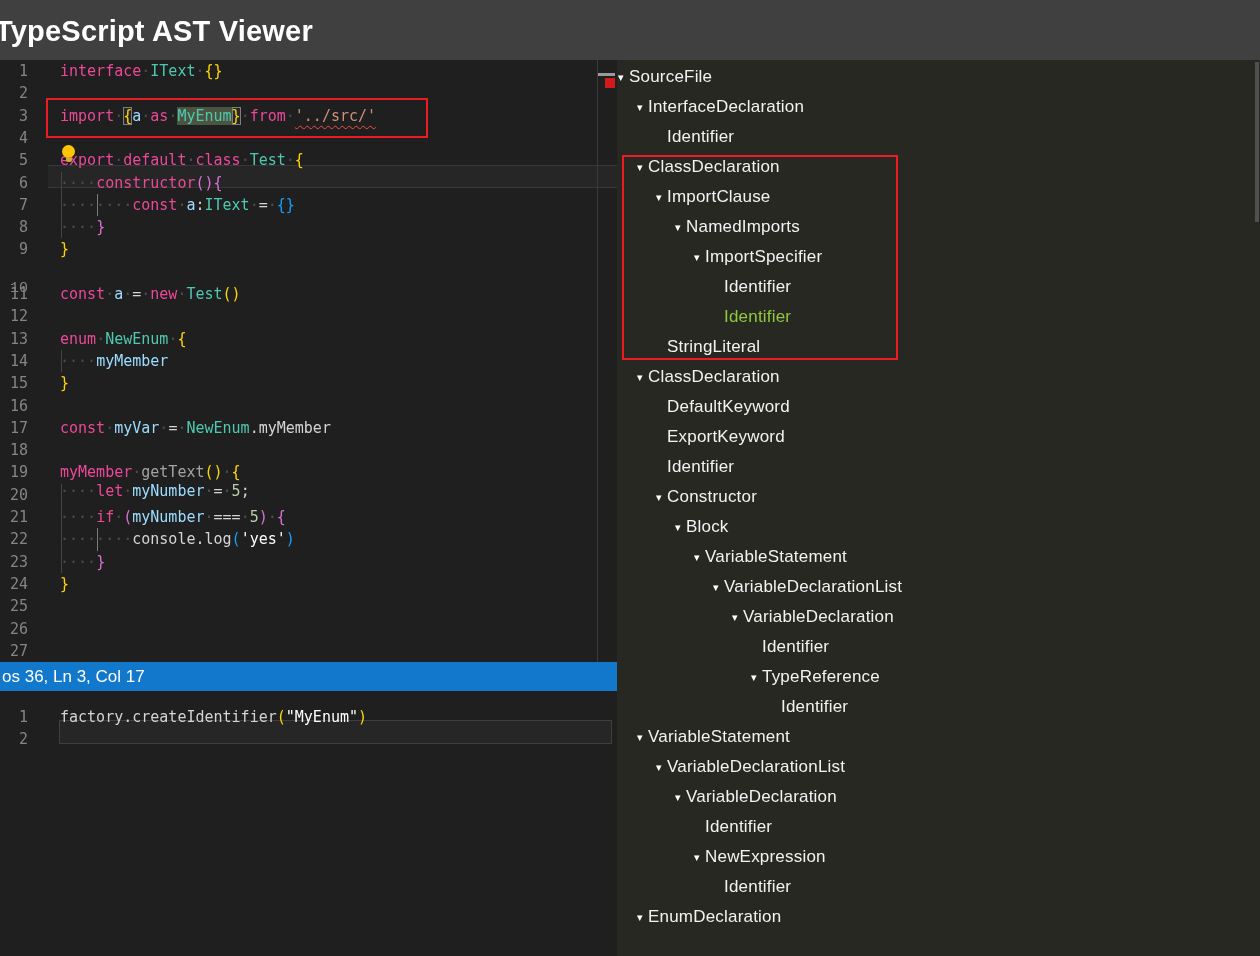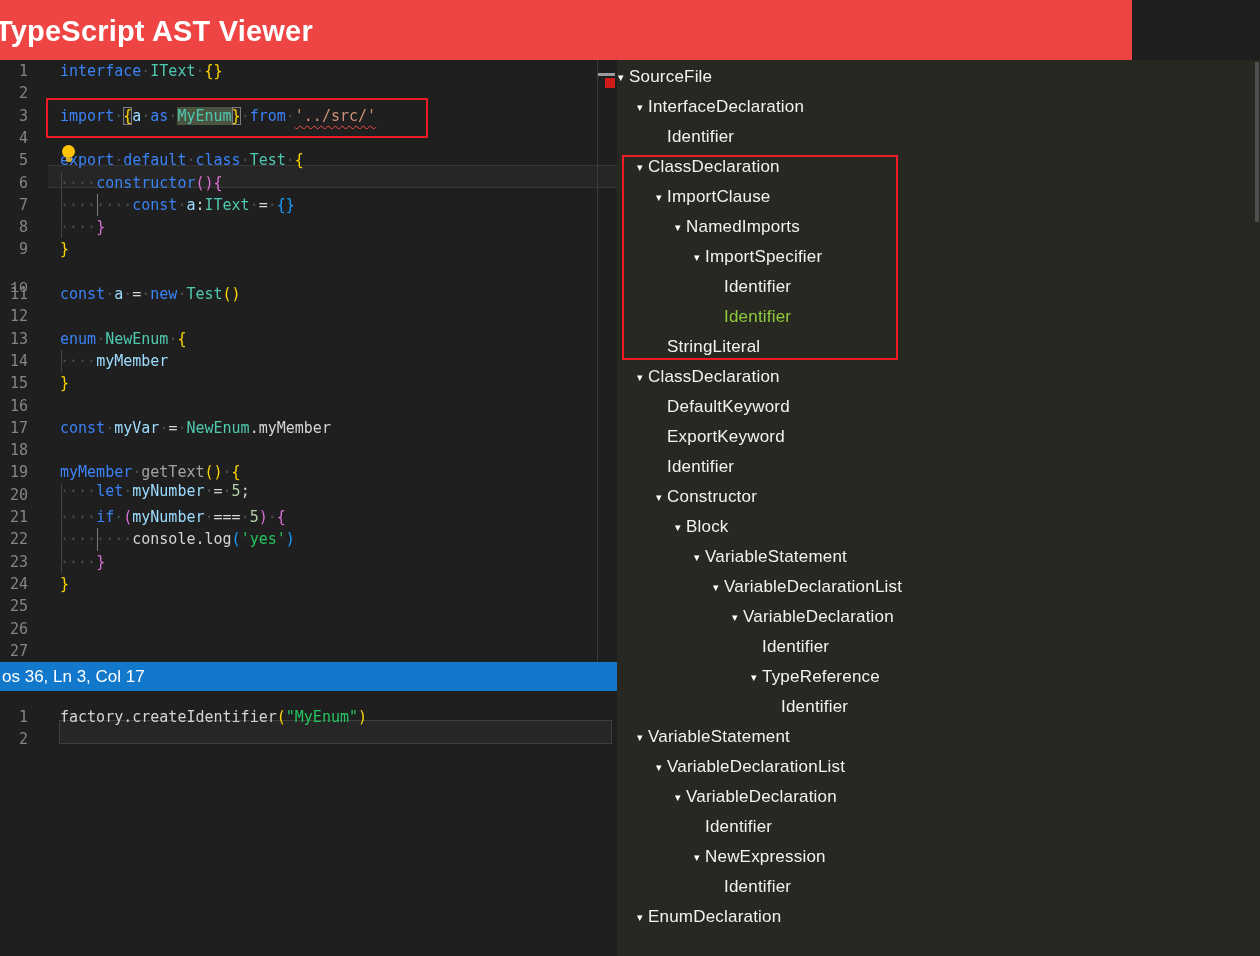--- a/index.html
+++ b/index.html
@@ -1,40 +1,40 @@
 <!DOCTYPE html>
 <html><head>
 <meta charset="utf-8">
 <style>
   * { margin:0; padding:0; box-sizing:border-box; }
   html,body { background:#1f1f1f; }
   #stage { position:relative; width:1260px; height:956px; overflow:hidden;
            background:#1f1f1f; font-family:"Liberation Sans", sans-serif; }
 
   
-  #titlebar { position:absolute; left:0; top:0; width:1132px; height:60px; background:#ef4444;text-align:right; }
+  #titlebar { position:absolute; left:0; top:0; width:1260px; height:60px; background:#404040;text-align:right; }
   #title { position:absolute; left:-5px; top:0; height:60px; line-height:62px;
            font-size:29px; font-weight:600; color:#ffffff; letter-spacing:0.2px; white-space:nowrap; }
 
   
   #editor { position:absolute; left:0; top:60px; width:617px; height:602px; background:#1f1f1f; overflow:hidden; }
   .gutter-num { position:absolute; left:0; width:28px; height:22.3px; line-height:22.3px;
                 text-align:right; color:#858585; font-family:"DejaVu Sans Mono", monospace; font-size:15px; }
   .code-line  { position:absolute; left:60px; height:22.3px; line-height:22.3px; white-space:pre;
                 font-family:"DejaVu Sans Mono", monospace; font-size:15px; color:#d4d4d4; }
   #cur-line-band { position:absolute; left:48px; top:104.6px; width:569px; height:23px;
                    background:rgba(255,255,255,0.035);
                    border-top:1px solid rgba(255,255,255,0.08); border-bottom:1px solid rgba(255,255,255,0.08); }
   .indent-guide { position:absolute; width:1px; background:#454545; }
   .indent-guide.bright { background:#7a7a7a; }
 
   
-  .tk-k { color:#3b82f6; } .tk-t { color:#4ec9b0; } .tk-v { color:#9cdcfe; }
+  .tk-k { color:#ec4899; } .tk-t { color:#4ec9b0; } .tk-v { color:#9cdcfe; }
   .tk-w { color:#d4d4d4; } .tk-y { color:#ffd700; } .tk-p { color:#da70d6; }
-  .tk-b { color:#179fff; } .tk-n { color:#b5cea8; } .tk-s { color:#22c55e; }
+  .tk-b { color:#179fff; } .tk-n { color:#b5cea8; } .tk-s { color:#ffffff; }
   .tk-f { color:#a3a3a3; } .tk-ws { color:#4b4f50; }
   .tk-ybm { color:#ffd700; outline:1px solid #7d7d7d; outline-offset:-1px; background:rgba(255,255,255,0.04); }
   .tk-tsel { color:#4ec9b0; background:#4b5341; }
   .tk-serr { color:#ce9178; text-decoration:underline wavy #f14c4c 1px; text-underline-offset:4px; }
 
   
   #bulb { position:absolute; left:62px; top:85px; width:14px; height:19px; }
   #bulb .glass { position:absolute; left:0; top:0; width:13px; height:13px; border-radius:50%; background:#ffc505; }
   #bulb .base  { position:absolute; left:3.5px; top:13px; width:6px; height:4px; background:#cfae33; border-radius:0 0 2px 2px; }
 

